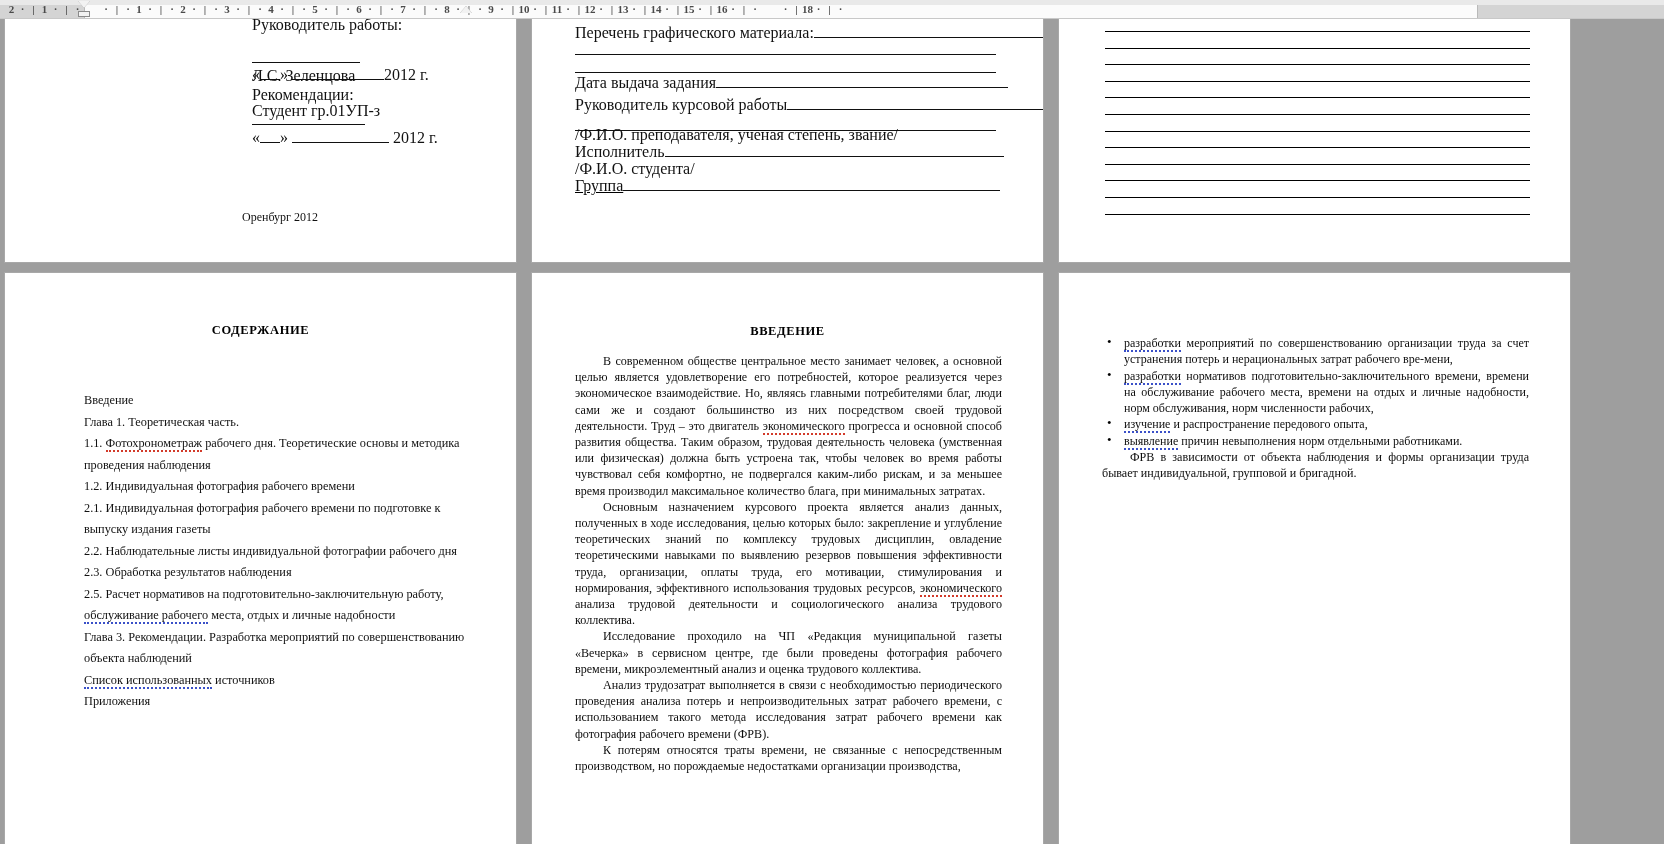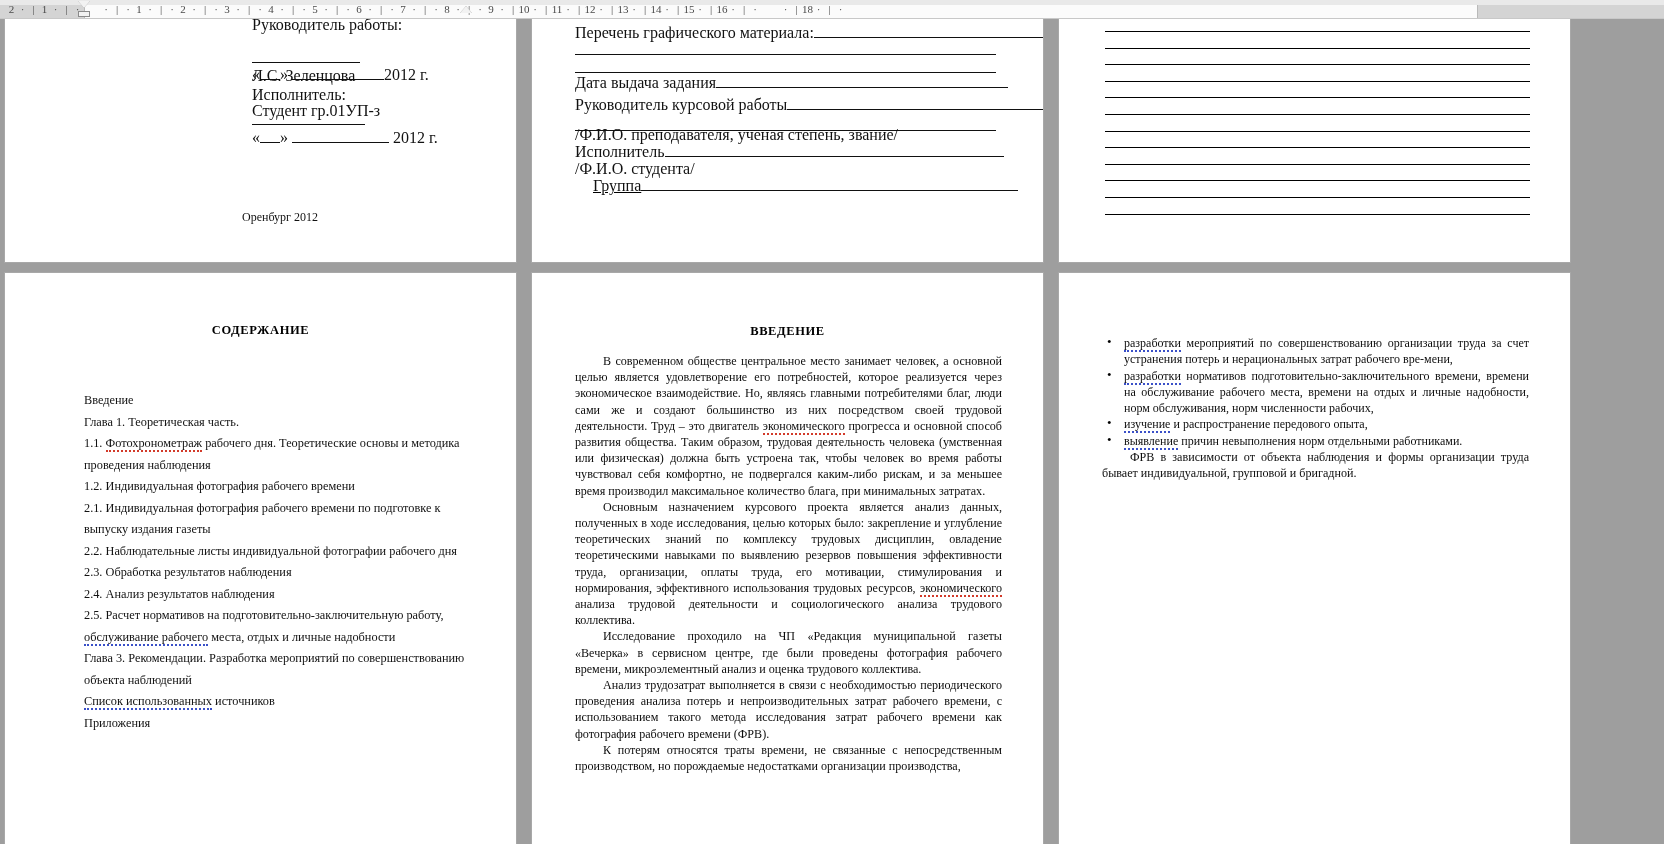--- a/index.html
+++ b/index.html
@@ -44,20 +44,21 @@
     position: absolute;
     left: 0; top: 0;
     height: 29px;
     width: 100%;
     white-space: nowrap;
     font-family: "Liberation Serif", serif;
     font-size: 11px;
     color: #4a4a4a;
     line-height: 19px;
     letter-spacing: 0px;
+    font-weight: bold;
   }
   .tickrow span { display: inline-block; }
   .tickmark-num { width: 11px; text-align: center; }
   .tickmark-dot { width: 11px; text-align: center; }
 
   .ind-marker {
     position: absolute;
     width: 0; height: 0;
   }
   .ind-down {
@@ -196,21 +197,21 @@
       <div class="doc-line" style="position:absolute; left:247px; top:0px;">Руководитель работы:</div>
 
       <div style="position:absolute; left:247px; top:33px; width:200px;">
         <span class="doc-line ul" style="width:108px; height:13px;"></span><span class="doc-line" style="display:inline;">Л.С. Зеленцова</span>
       </div>
 
       <div style="position:absolute; left:247px; top:50px; white-space:nowrap;">
         <span class="doc-line" style="display:inline;">«</span><span class="ul" style="width:20px; height:12px;"></span><span class="doc-line" style="display:inline;">»</span> <span class="ul" style="width:92px; height:12px;"></span><span class="doc-line" style="display:inline;">2012 г.</span>
       </div>
 
-      <div class="doc-line" style="position:absolute; left:247px; top:70px;">Исполнитель:</div>
+      <div class="doc-line" style="position:absolute; left:247px; top:70px;">Рекомендации:</div>
       <div class="doc-line" style="position:absolute; left:247px; top:86px;">Студент гр.01УП-з</div>
 
       <div class="ul" style="position:absolute; left:247px; top:108px; width:113px; height:0;"></div>
 
       <div style="position:absolute; left:247px; top:113px; white-space:nowrap;">
         <span class="doc-line" style="display:inline;">«</span><span class="ul" style="width:20px; height:12px;"></span><span class="doc-line" style="display:inline;">»</span> <span class="ul" style="width:97px; height:12px;"></span> <span class="doc-line" style="display:inline;">2012 г.</span>
       </div>
 
       <div class="doc-line" style="position:absolute; left:237px; top:193px; font-size:12px;">Оренбург 2012</div>
     </div>
@@ -231,21 +232,21 @@
         <span class="doc-line" style="display:inline;">Руководитель курсовой работы</span><span class="ul" style="width:265px; height:13px;"></span>
       </div>
 
       <div class="ul" style="position:absolute; left:43px; top:114px; width:421px;"></div>
       <div class="doc-line" style="position:absolute; left:43px; top:110px;">/Ф.И.О. преподавателя, ученая степень, звание/</div>
 
       <div style="position:absolute; left:43px; top:127px; white-space:nowrap;">
         <span class="doc-line" style="display:inline;">Исполнитель</span><span class="ul" style="width:339px; height:13px;"></span>
       </div>
       <div class="doc-line" style="position:absolute; left:43px; top:144px;">/Ф.И.О. студента/</div>
-      <div style="position:absolute; left:61px; top:161px; white-space:nowrap;text-decoration:underline;">
+      <div style="position:absolute; left:43px; top:161px; white-space:nowrap;text-decoration:underline;">
         <span class="doc-line" style="display:inline;">Группа</span><span class="ul" style="width:377px; height:13px;"></span>
       </div>
     </div>
   </div>
 
   <div class="page" style="left:1058px; top:-4px; width:513px; height:248px;">
     <div class="page-inner" id="p3-lines">
         <div class="hline" style="position: absolute; left: 46px; width: 425px; top: 15px;"></div>
         <div class="hline" style="position: absolute; left: 46px; width: 425px; top: 31.6px;"></div>
         <div class="hline" style="position: absolute; left: 46px; width: 425px; top: 48.2px;"></div>
@@ -265,21 +266,20 @@
     <div class="page-inner">
       <div class="center-title" style="position:absolute; left:0; top:50px; width:100%;">СОДЕРЖАНИЕ</div>
       <div id="p4-toc" style="position:absolute; left:79px; top:117px; width:400px;">
           <div class="toc-line">Введение</div>
           <div class="toc-line">Глава 1. Теоретическая часть.</div>
           <div class="toc-line">1.1. <span class="sp-red">Фотохронометраж</span> рабочего дня. Теоретические основы и методика проведения наблюдения</div>
           <div class="toc-line">1.2.  Индивидуальная фотография рабочего времени</div>
           <div class="toc-line">2.1. Индивидуальная фотография рабочего времени по подготовке к выпуску издания газеты</div>
           <div class="toc-line"> 2.2. Наблюдательные листы индивидуальной фотографии рабочего дня</div>
           <div class="toc-line">2.3. Обработка результатов наблюдения</div>
-          <div class="toc-line">2.4. Анализ результатов наблюдения</div>
           <div class="toc-line">2.5. Расчет нормативов на подготовительно-заключительную работу, <span class="sp-blue">обслуживание  рабочего</span> места, отдых и личные надобности</div>
           <div class="toc-line">Глава 3. Рекомендации. Разработка мероприятий по совершенствованию объекта наблюдений</div>
           <div class="toc-line"><span class="sp-blue">Список  использованных</span> источников</div>
           <div class="toc-line">Приложения</div>
         </div>
     </div>
   </div>
 
   <div class="page" style="left:531px; top:253px; width:513px; height:580px;">
     <div class="page-inner">

